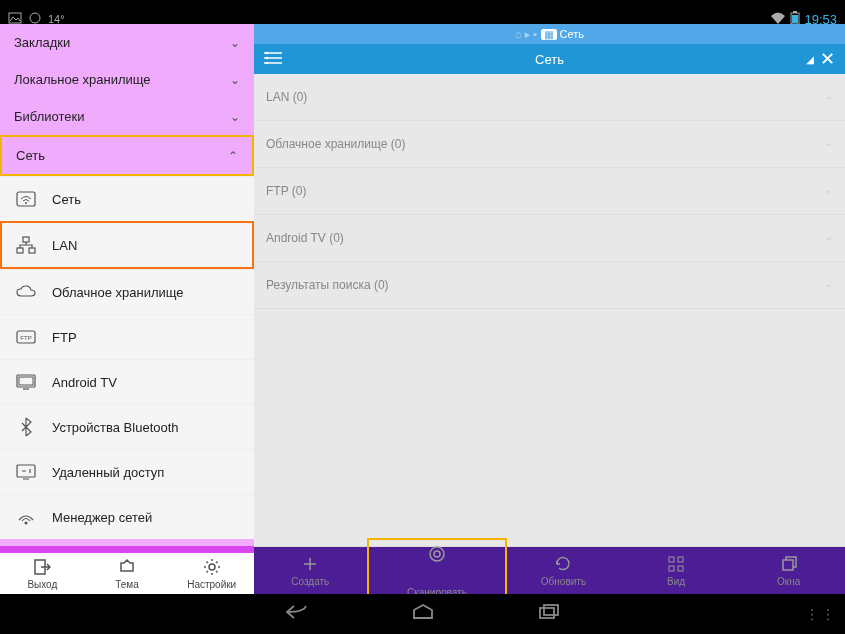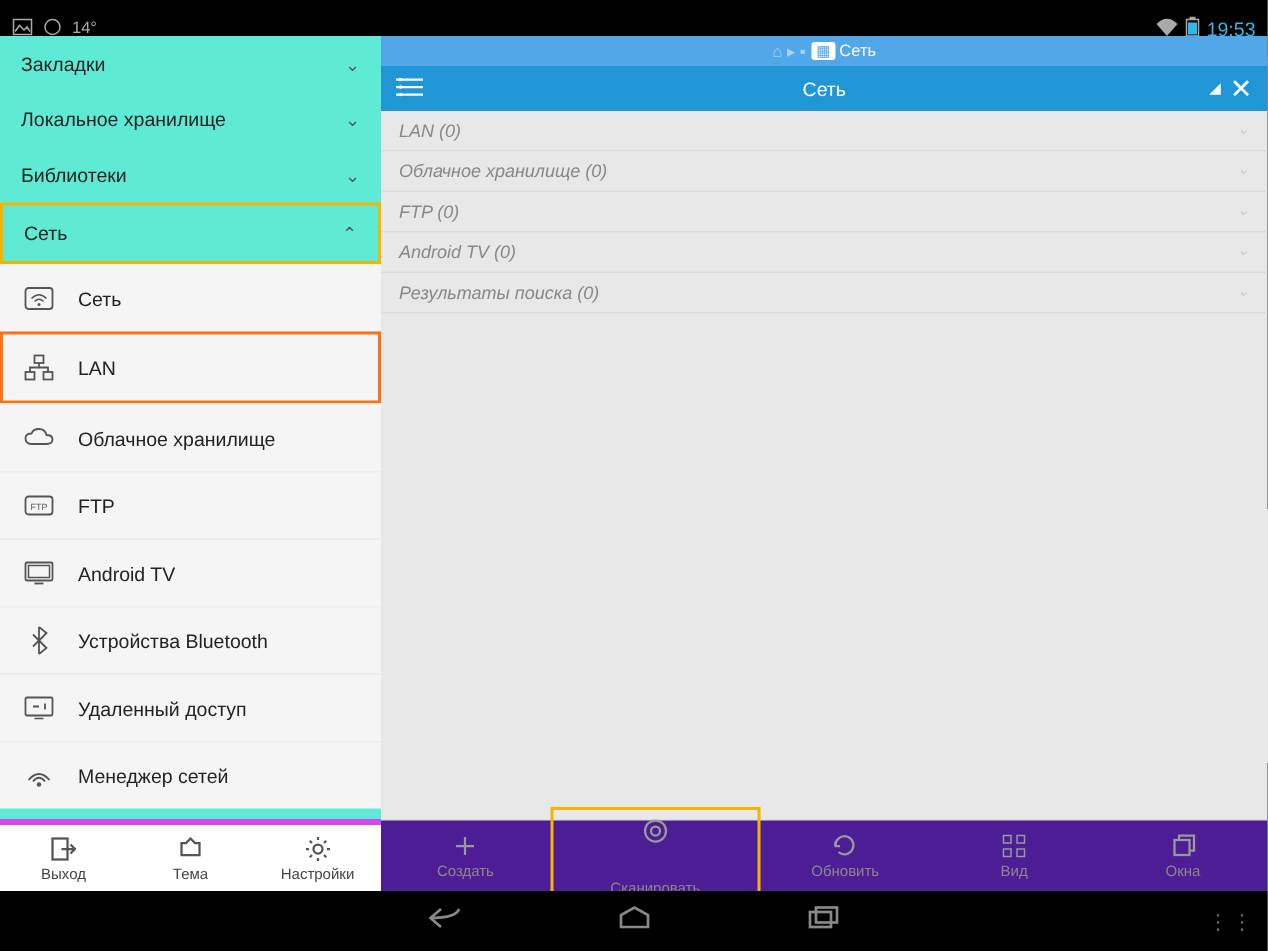--- a/index.html
+++ b/index.html
@@ -19,36 +19,36 @@
 
 .title-bar { height: 30px; background: #2196d6; display: flex; align-items: center; justify-content: space-between; padding: 0 10px; margin-left: 254px; }
 .title-bar .menu-icon { color: #fff; font-size: 18px; }
 .title-bar .title-text { color: #fff; font-size: 13px; position: absolute; left: 50%; transform: translateX(-50%); }
 .title-bar .close-icon { color: #fff; font-size: 18px; cursor: pointer; }
 
 
 .app-body { position: absolute; top: 24px; left: 0; right: 0; bottom: 40px; display: flex; }
 
 
-.sidebar { width: 254px; background: #5eead4; display: flex; flex-direction: column; }
+.sidebar { width: 254px; background: #f0abfc; display: flex; flex-direction: column; }
 .sidebar-section { padding: 11px 14px; display: flex; justify-content: space-between; align-items: center; font-size: 13px; color: #222; cursor: pointer; }
 .sidebar-section.highlighted { border: 2px solid #f5b400; }
 .chevron { color: #555; font-size: 12px; }
 .sub-item { padding: 12px 14px; display: flex; align-items: center; font-size: 13px; color: #222; cursor: pointer; background: #f5f5f5; border-top: 1px solid #eee; }
 .sub-item .sub-icon { width: 24px; height: 20px; margin-right: 14px; display: flex; align-items: center; justify-content: center; color: #555; }
 .sub-item.highlighted { border: 2px solid #f97316; padding-left: 12px; }
 
 
 .main-panel { flex: 1; background: #e8e8e8; display: flex; flex-direction: column; }
-.category-row { padding: 6px 12px; display: flex; justify-content: space-between; align-items: flex-start; font-size: 12px; color: #888; border-bottom: 1px solid #ddd; cursor: pointer; font-style: italic; }
+.category-row { padding: 16px 12px; display: flex; justify-content: space-between; align-items: flex-start; font-size: 12px; color: #888; border-bottom: 1px solid #ddd; cursor: pointer; }
 .category-chevron { color: #ccc; font-size: 10px; }
 
 
 .bottom-area { position: absolute; bottom: 40px; left: 0; right: 0; height: 48px; display: flex; }
-.sidebar-bottom { width: 254px; background: #fff; display: flex; justify-content: space-around; align-items: center; border-top: 4px solid #d946ef; }
+.sidebar-bottom { width: 254px; background: #fff; display: flex; justify-content: space-around; align-items: center; border-top: 7px solid #d946ef; }
 .toolbar-item { display: flex; flex-direction: column; align-items: center; justify-content: center; font-size: 10px; color: #444; cursor: pointer; flex: 1; gap: 2px; }
 .toolbar-icon { font-size: 18px; color: #555; height: 20px; display: flex; align-items: center; }
 .main-bottom { flex: 1; background: #4c1d95; display: flex; justify-content: space-around; align-items: center; border-top: 1px solid #ddd; }
 .main-bottom .toolbar-item { color: #888; }
 .main-bottom .toolbar-icon { color: #999; }
 .main-toolbar-item.highlighted { border: 2px solid #f5b400; gap: 23px; }
 
 
 .nav-bar { position: absolute; bottom: 0; left: 0; right: 0; height: 40px; background: #000; display: flex; justify-content: center; align-items: center; gap: 100px; }
 .nav-btn { color: #888; cursor: pointer; }

